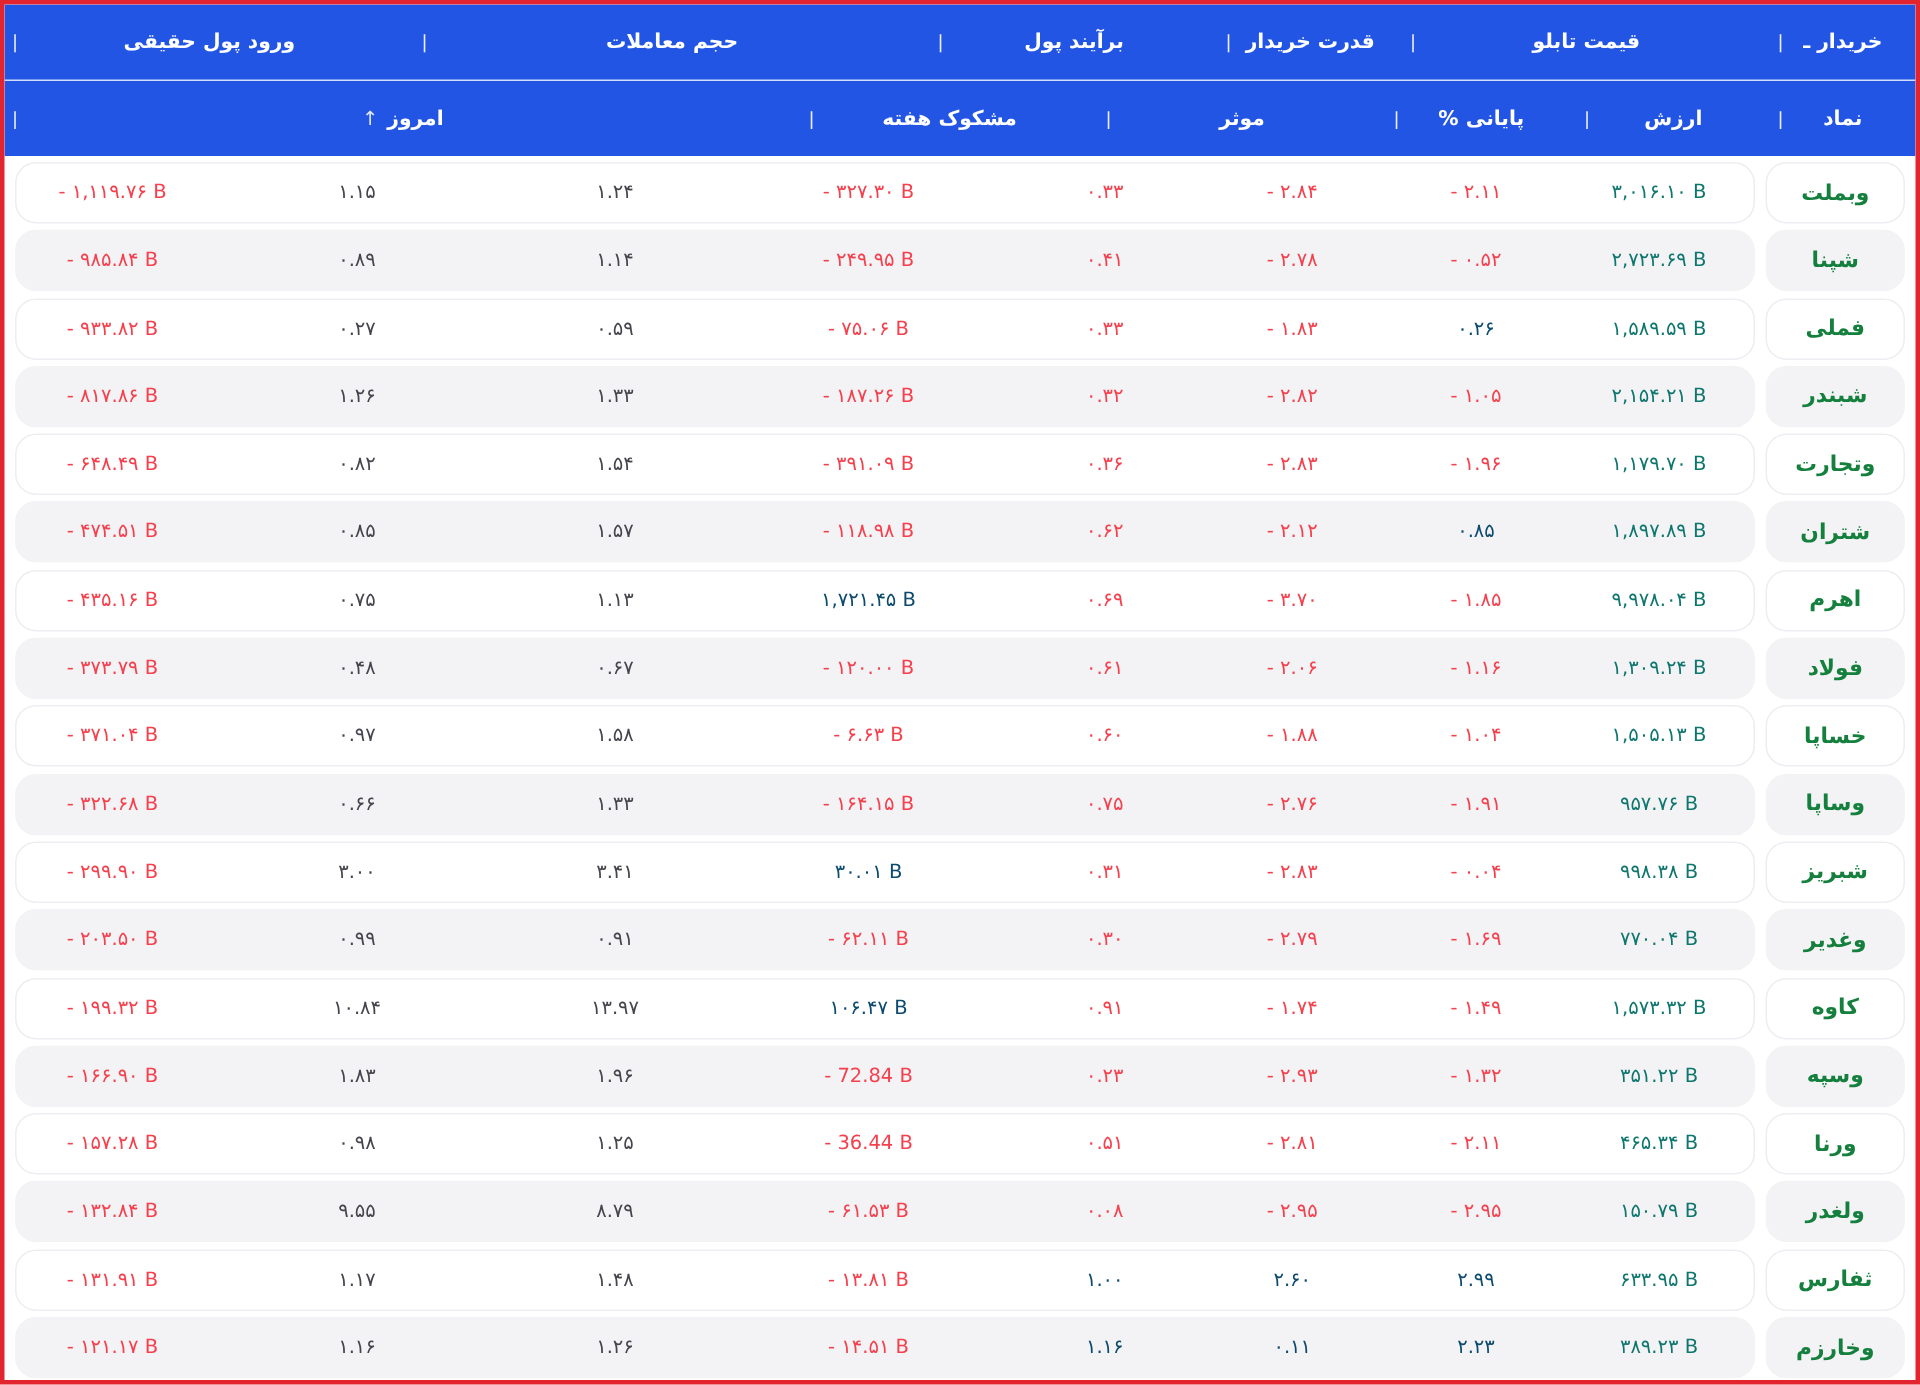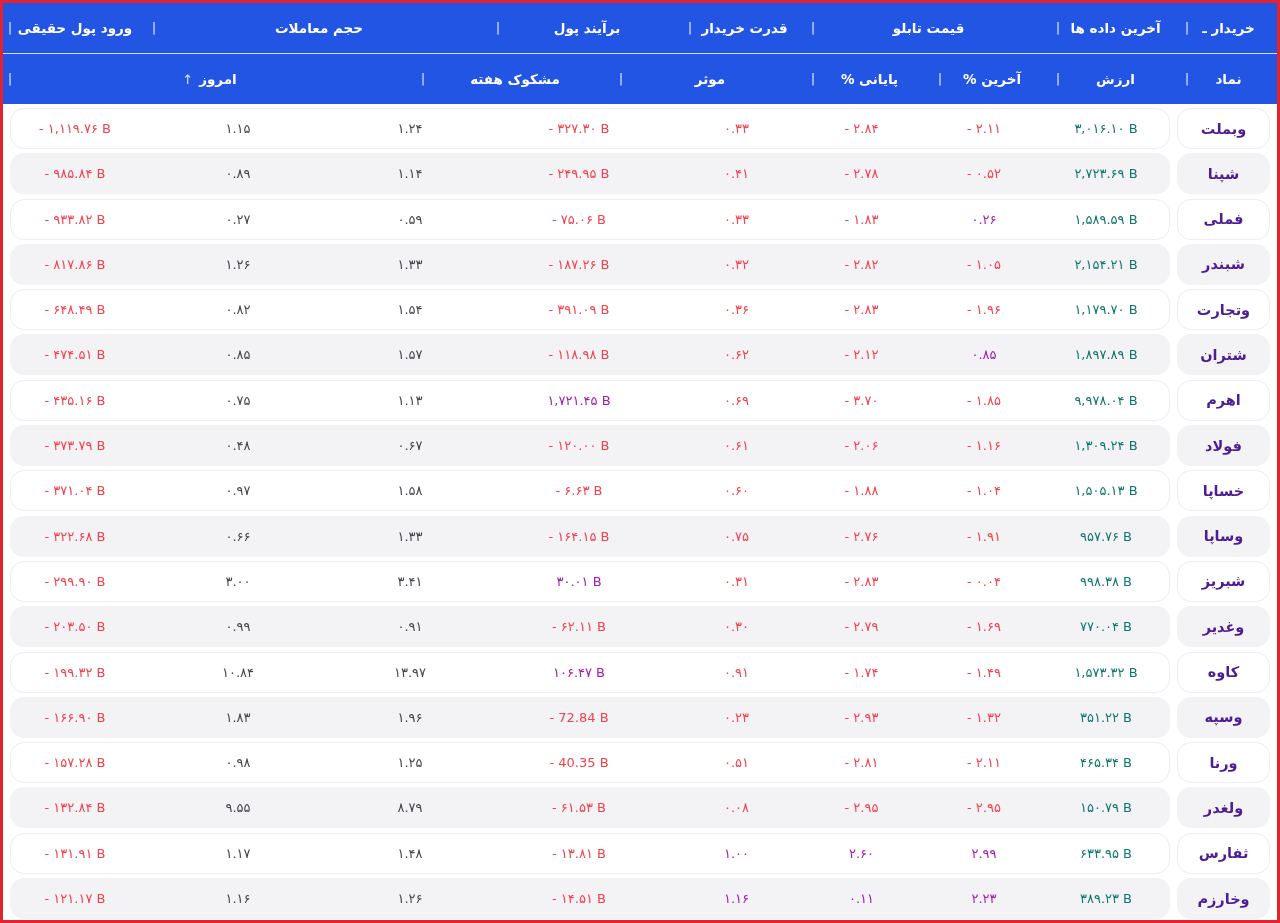--- a/index.html
+++ b/index.html
@@ -29,51 +29,49 @@
   .hw-board{width:245px}.hw-power{width:123px}.hw-flowg{width:192px}.hw-vol{width:344px}
   .hw-last{width:118px}.hw-close{width:127px}.hw-real{width:123px}
   .hw-flow{width:192px}.hw-month{width:146px}.hw-week{width:198px}
   .hw-fill{flex:1}
   
   .rows{padding:4px 7px 0;}
   .row{display:flex;direction:rtl;height:41px;margin-bottom:4.3px;}
   .pill{
     width:91px;margin-left:7px;border-radius:14px;
     display:flex;align-items:center;justify-content:center;
-    font-weight:700;font-size:14.5px;color:#4c1d95;
+    font-weight:700;font-size:14.5px;color:#15803d;
   }
   .card{flex:1;border-radius:14px;display:flex;direction:rtl;align-items:center;box-sizing:border-box;}
   .row.odd  .pill,.row.odd  .card{background:#ffffff;border:1px solid #ededf2;}
   .row.even .pill,.row.even .card{background:#f3f3f6;border:1px solid transparent;}
   .num{
     direction:ltr;text-align:center;font-size:13px;color:#45454d;white-space:nowrap;
   }
-  .neg{color:#f5404d;} .pos{color:#a21caf;}
+  .neg{color:#f5404d;} .pos{color:#0c4a6e;}
   .c-value{width:126px;color:#0f766e;}
   .c-last{width:118px}.c-close{width:127px}.c-real{width:123px}
   .c-flow{width:192px}.c-month{width:146px}.c-week{width:198px}
   .c-today{flex:1}
 </style>
 </head>
 <body>
 
 <div class="header">
   <div class="hrow top">
     <div class="hcell hw-sym">خریدار ـ</div>
-    <div class="hcell hw-value">آخرین داده ها</div>
     <div class="hcell hw-board">قیمت تابلو</div>
     <div class="hcell hw-power">قدرت خریدار</div>
     <div class="hcell hw-flowg">برآیند پول</div>
     <div class="hcell hw-vol">حجم معاملات</div>
     <div class="hcell hw-fill">ورود پول حقیقی</div>
   </div>
   <div class="hrow">
     <div class="hcell hw-sym">نماد</div>
     <div class="hcell hw-value">ارزش</div>
-    <div class="hcell hw-last">آخرین %</div>
     <div class="hcell hw-close">پایانی %</div>
     <div class="hcell hw-flow">موثر</div>
     <div class="hcell hw-week">مشکوک هفته</div>
     <div class="hcell hw-fill">
       <span>امروز</span>
       <span class="arrow">↑</span>
     </div>
   </div>
 </div>
 
@@ -260,21 +258,21 @@
         <div class="num c-today neg">- ۱۶۶.۹۰ B</div>
       </div>
     </div>
     <div class="row odd">
       <div class="pill">ورنا</div>
       <div class="card">
         <div class="num c-value">۴۶۵.۳۴ B</div>
         <div class="num c-last neg">- ۲.۱۱</div>
         <div class="num c-close neg">- ۲.۸۱</div>
         <div class="num c-real neg">۰.۵۱</div>
-        <div class="num c-flow neg">- 40.35 B</div>
+        <div class="num c-flow neg">- 36.44 B</div>
         <div class="num c-month">۱.۲۵</div>
         <div class="num c-week">۰.۹۸</div>
         <div class="num c-today neg">- ۱۵۷.۲۸ B</div>
       </div>
     </div>
     <div class="row even">
       <div class="pill">ولغدر</div>
       <div class="card">
         <div class="num c-value">۱۵۰.۷۹ B</div>
         <div class="num c-last neg">- ۲.۹۵</div>

